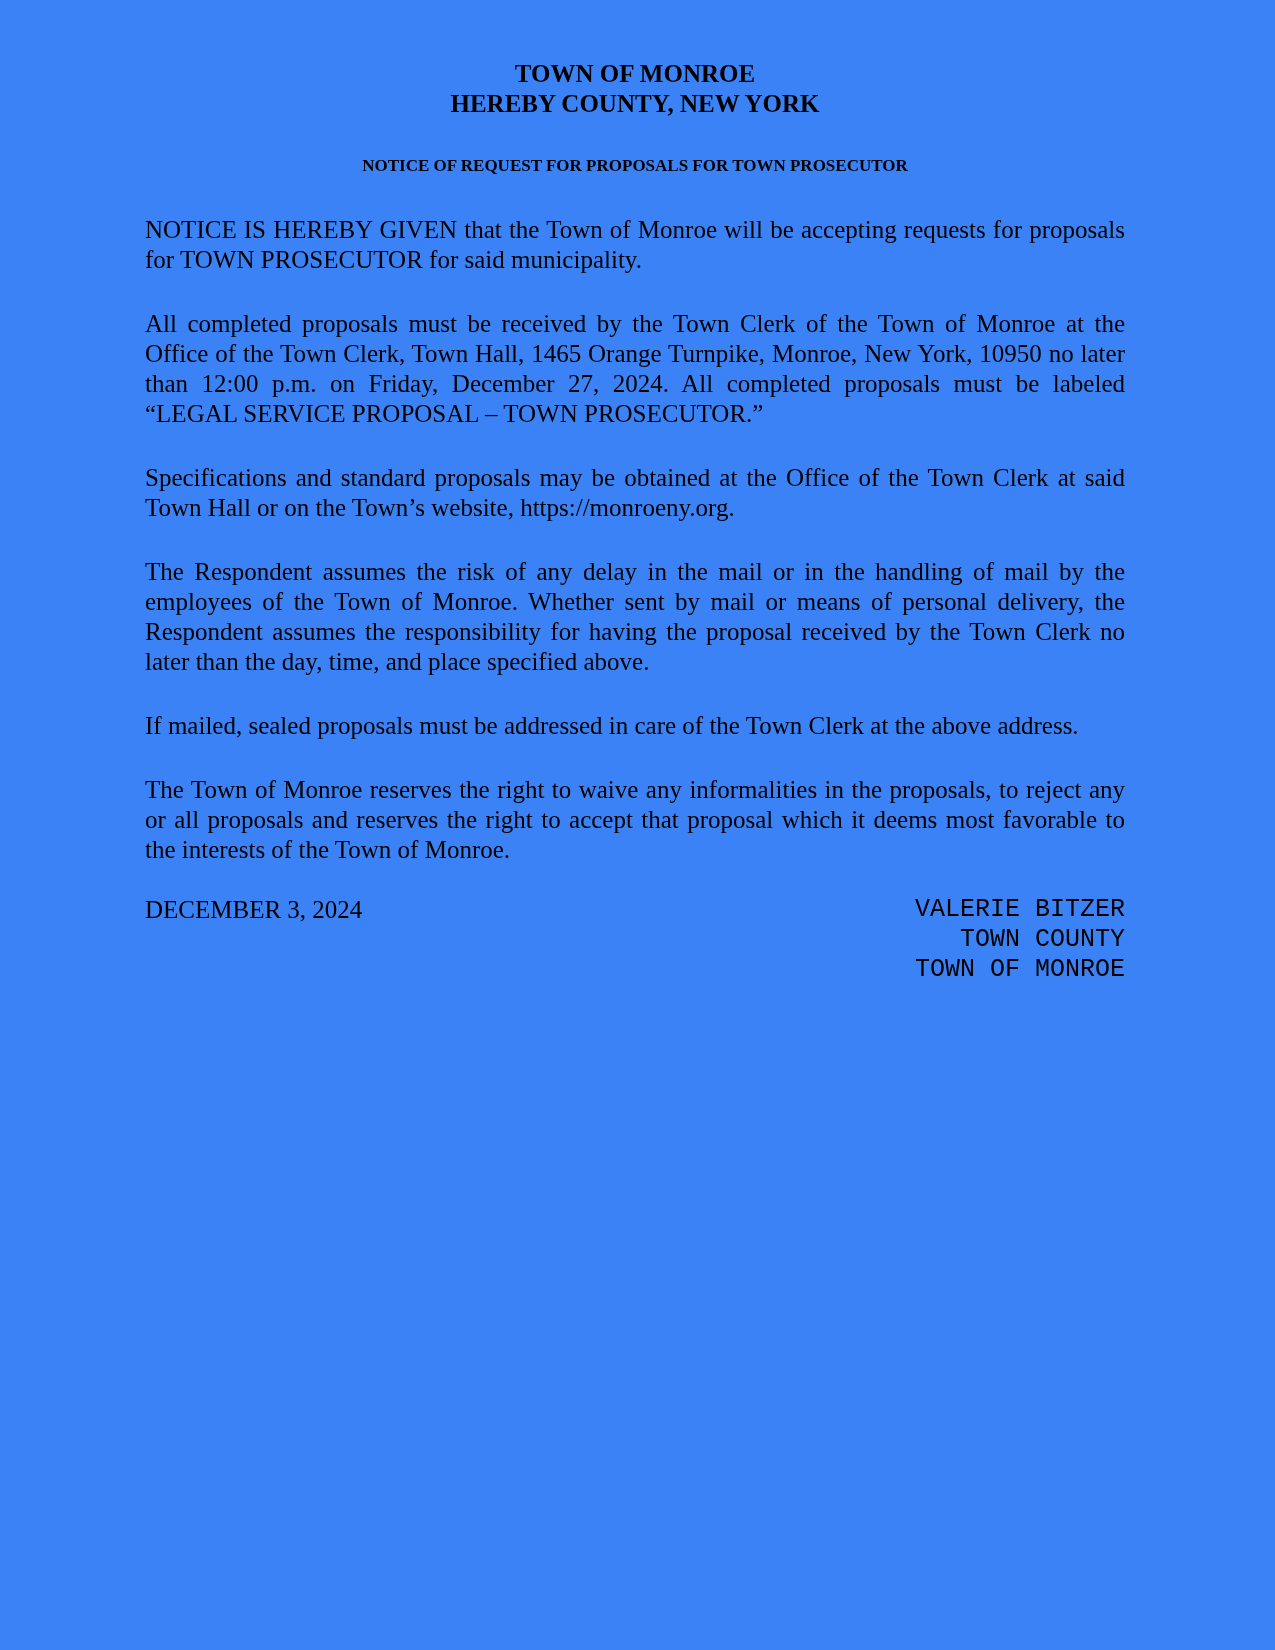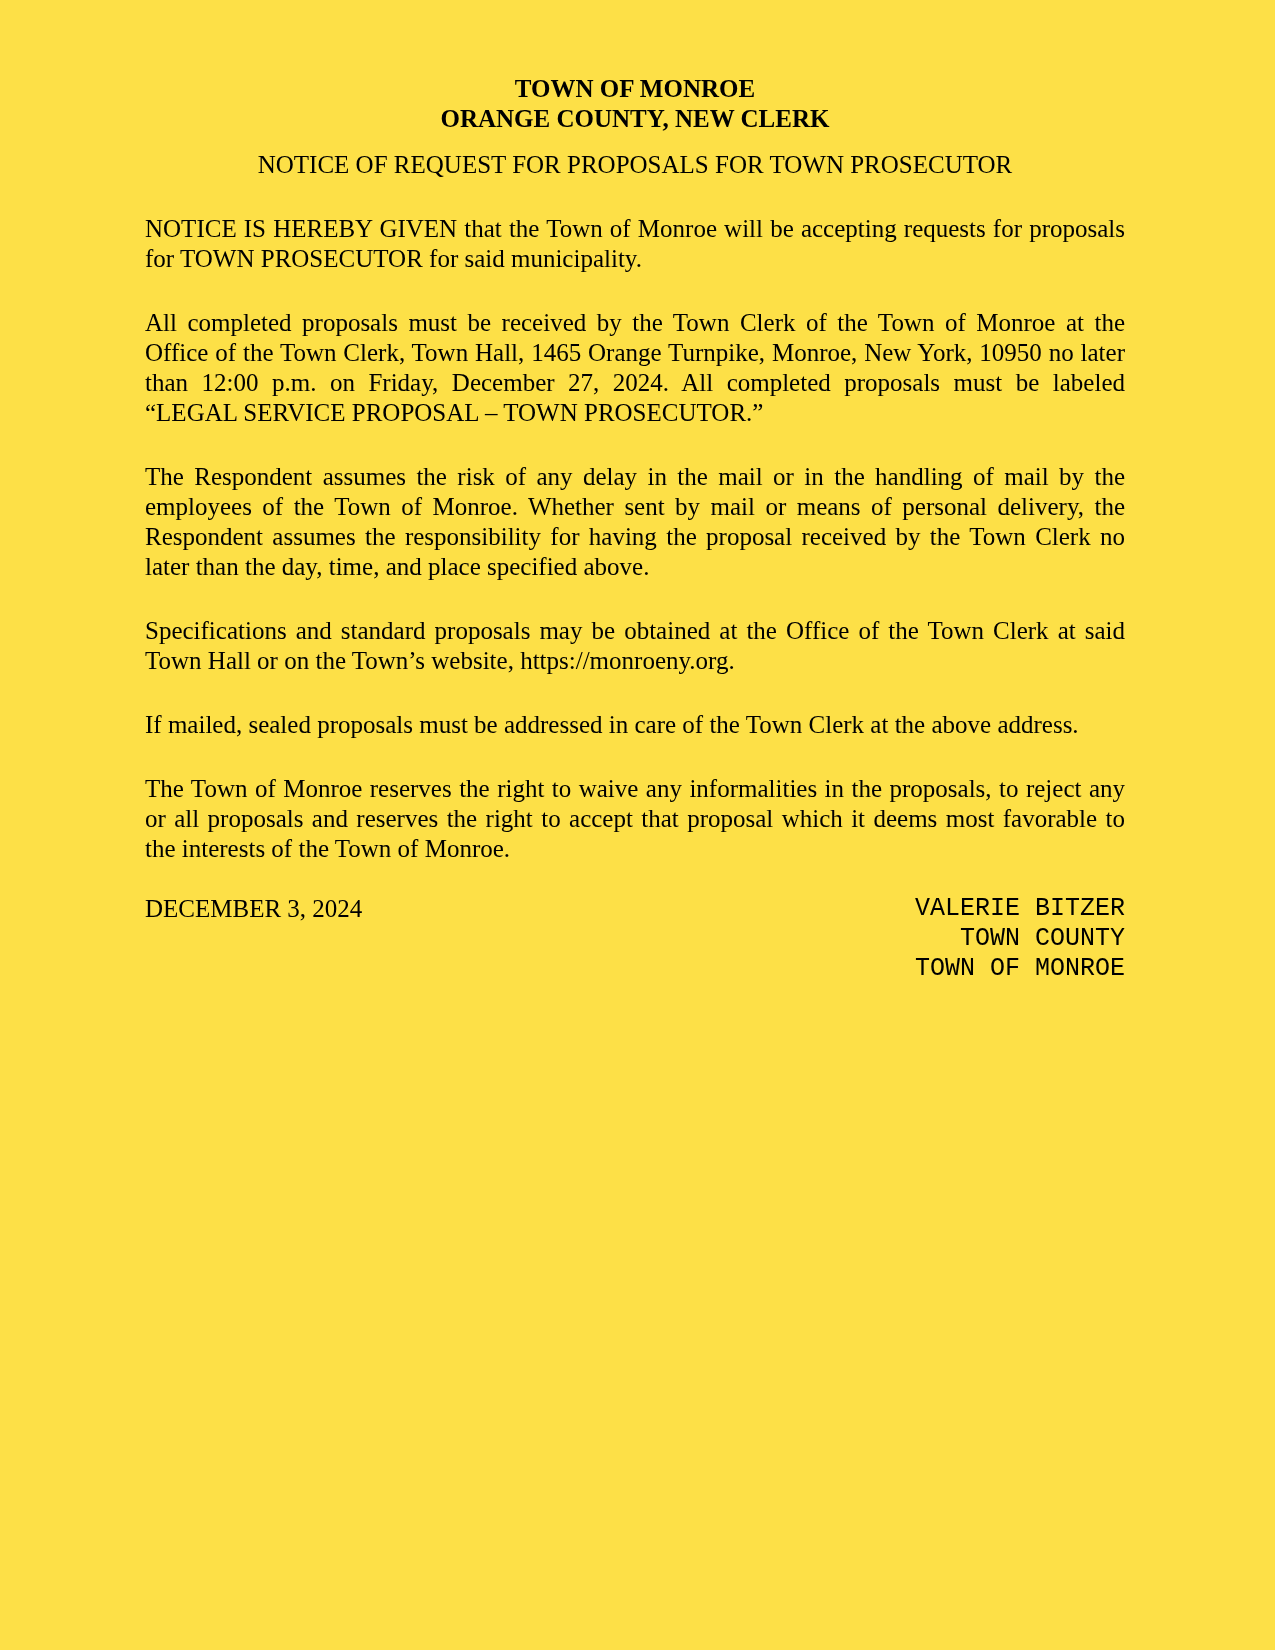--- a/index.html
+++ b/index.html
@@ -11,39 +11,39 @@
     width: 1275px;
     height: 1650px;
     font-family: "Liberation Serif", "DejaVu Serif", serif;
     color: #000000;
     -webkit-font-smoothing: antialiased;
   }
   .page {
     box-sizing: border-box;
     width: 1275px;
     height: 1650px;
-    padding: 74px 150px 0 145px;
-    background: #fde047;
+    padding: 59px 150px 0 145px;
+    background: #3b82f6;
     overflow: hidden;
   }
   .doc-header {
     text-align: center;
     font-weight: bold;
     font-size: 25px;
     line-height: 30px;
   }
   .doc-header div {
     white-space: nowrap;
   }
   .doc-title {
     text-align: center;
-    font-weight: normal;
-    font-size: 25px;
+    font-weight: bold;
+    font-size: 17px;
     line-height: 30px;
-    margin-top: 16px;
+    margin-top: 32px;
     white-space: nowrap;
   }
   .body-paragraph {
     font-size: 25px;
     line-height: 30px;
     text-align: justify;
     margin: 34px 0 0 0;
   }
   .footer-row {
     display: flex;
@@ -64,29 +64,29 @@
     white-space: nowrap;
   }
 </style>
 </head>
 <body>
 
 <div class="page">
 
   <div class="doc-header">
     <div>TOWN OF MONROE</div>
-    <div>ORANGE COUNTY, NEW CLERK</div>
+    <div>HEREBY COUNTY, NEW YORK</div>
   </div>
 
   <div class="doc-title">NOTICE OF REQUEST FOR PROPOSALS FOR TOWN PROSECUTOR</div>
 
   <p class="body-paragraph">NOTICE IS HEREBY GIVEN that the Town of Monroe will be accepting requests for proposals for TOWN PROSECUTOR for said municipality.</p>
   <p class="body-paragraph">All completed proposals must be received by the Town Clerk of the Town of Monroe at the Office of the Town Clerk, Town Hall, 1465 Orange Turnpike, Monroe, New York, 10950 no later than 12:00 p.m. on Friday, December 27, 2024. All completed proposals must be labeled “LEGAL SERVICE PROPOSAL – TOWN PROSECUTOR.”</p>
+  <p class="body-paragraph">Specifications and standard proposals may be obtained at the Office of the Town Clerk at said Town Hall or on the Town’s website, https://monroeny.org.</p>
   <p class="body-paragraph">The Respondent assumes the risk of any delay in the mail or in the handling of mail by the employees of the Town of Monroe. Whether sent by mail or means of personal delivery, the Respondent assumes the responsibility for having the proposal received by the Town Clerk no later than the day, time, and place specified above.</p>
-  <p class="body-paragraph">Specifications and standard proposals may be obtained at the Office of the Town Clerk at said Town Hall or on the Town’s website, https://monroeny.org.</p>
   <p class="body-paragraph">If mailed, sealed proposals must be addressed in care of the Town Clerk at the above address.</p>
   <p class="body-paragraph">The Town of Monroe reserves the right to waive any informalities in the proposals, to reject any or all proposals and reserves the right to accept that proposal which it deems most favorable to the interests of the Town of Monroe.</p>
 
   <div class="footer-row">
     <div class="footer-date">DECEMBER 3, 2024</div>
     <div class="signature-block">
       <div>VALERIE BITZER</div>
       <div>TOWN COUNTY</div>
       <div>TOWN OF MONROE</div>
     </div>

